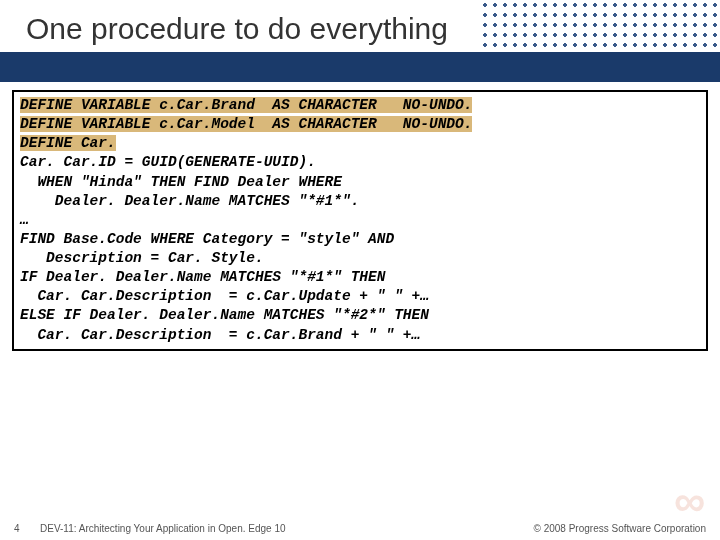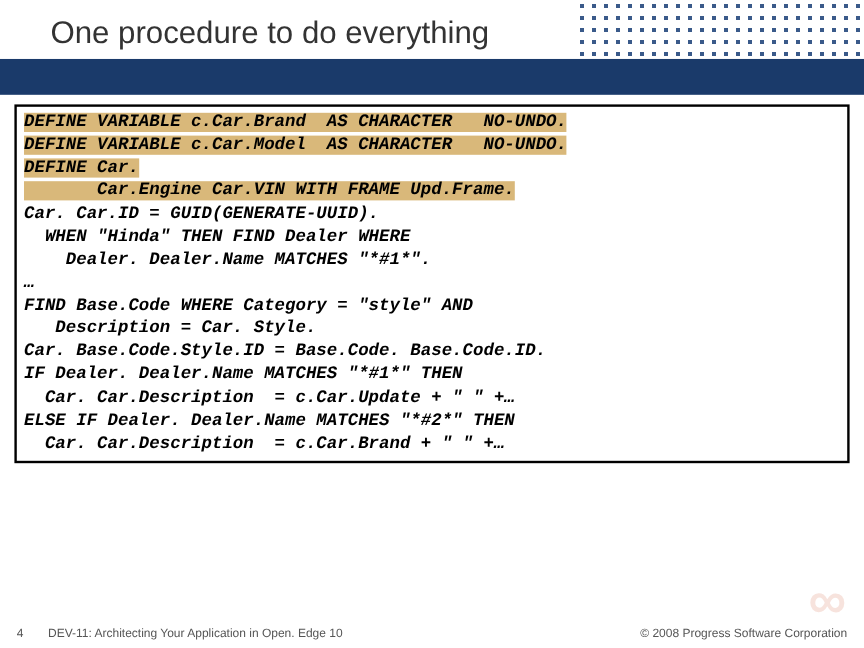--- a/index.html
+++ b/index.html
@@ -10,24 +10,23 @@
     background: #fff;
     position: relative;
     overflow: hidden;
   }
   .header {
     background: #fff;
     padding: 12px 0 6px 26px;
     position: relative;
   }
   .title {
-    font-size: 26px;
+    font-size: 30px;
     color: #333;
     font-weight: normal;
-    margin-left: 16px;
   }
   .dots-right {
     position: absolute;
     top: 0;
     right: 0;
     width: 240px;
     height: 50px;
     background-image: radial-gradient(circle, #3a5a8a 2px, transparent 2px);
     background-size: 10px 10px;
     background-position: 0 0;
@@ -95,28 +94,26 @@
 <div class="header">
   <div class="dots-right"></div>
   <h1 class="title">One procedure to do everything</h1>
 </div>
 <div class="navy-bar"></div>
 
 <div class="code-container">
   <div class="code-line"><span class="hl">DEFINE VARIABLE c.Car.Brand  AS CHARACTER   NO-UNDO.</span></div>
   <div class="code-line"><span class="hl">DEFINE VARIABLE c.Car.Model  AS CHARACTER   NO-UNDO.</span></div>
   <div class="code-line"><span class="hl">DEFINE Car.</span></div>
-  <div class="code-line"><span class="hl">       Car.Engine Car.VIN WITH FRAME Upd.Frame.</span></div>
   <div class="code-line">Car. Car.ID = GUID(GENERATE-UUID).</div>
   <div class="code-line">  WHEN "Hinda" THEN FIND Dealer WHERE</div>
   <div class="code-line">    Dealer. Dealer.Name MATCHES "*#1*".</div>
   <div class="code-line">…</div>
   <div class="code-line">FIND Base.Code WHERE Category = "style" AND</div>
   <div class="code-line">   Description = Car. Style.</div>
-  <div class="code-line">Car. Base.Code.Style.ID = Base.Code. Base.Code.ID.</div>
   <div class="code-line">IF Dealer. Dealer.Name MATCHES "*#1*" THEN</div>
   <div class="code-line">  Car. Car.Description  = c.Car.Update + " " +…</div>
   <div class="code-line">ELSE IF Dealer. Dealer.Name MATCHES "*#2*" THEN</div>
   <div class="code-line">  Car. Car.Description  = c.Car.Brand + " " +…</div>
 </div>
 
 <div class="logo-ghost">∞</div>
 
 <div class="footer">
   <div class="footer-num">4</div>

